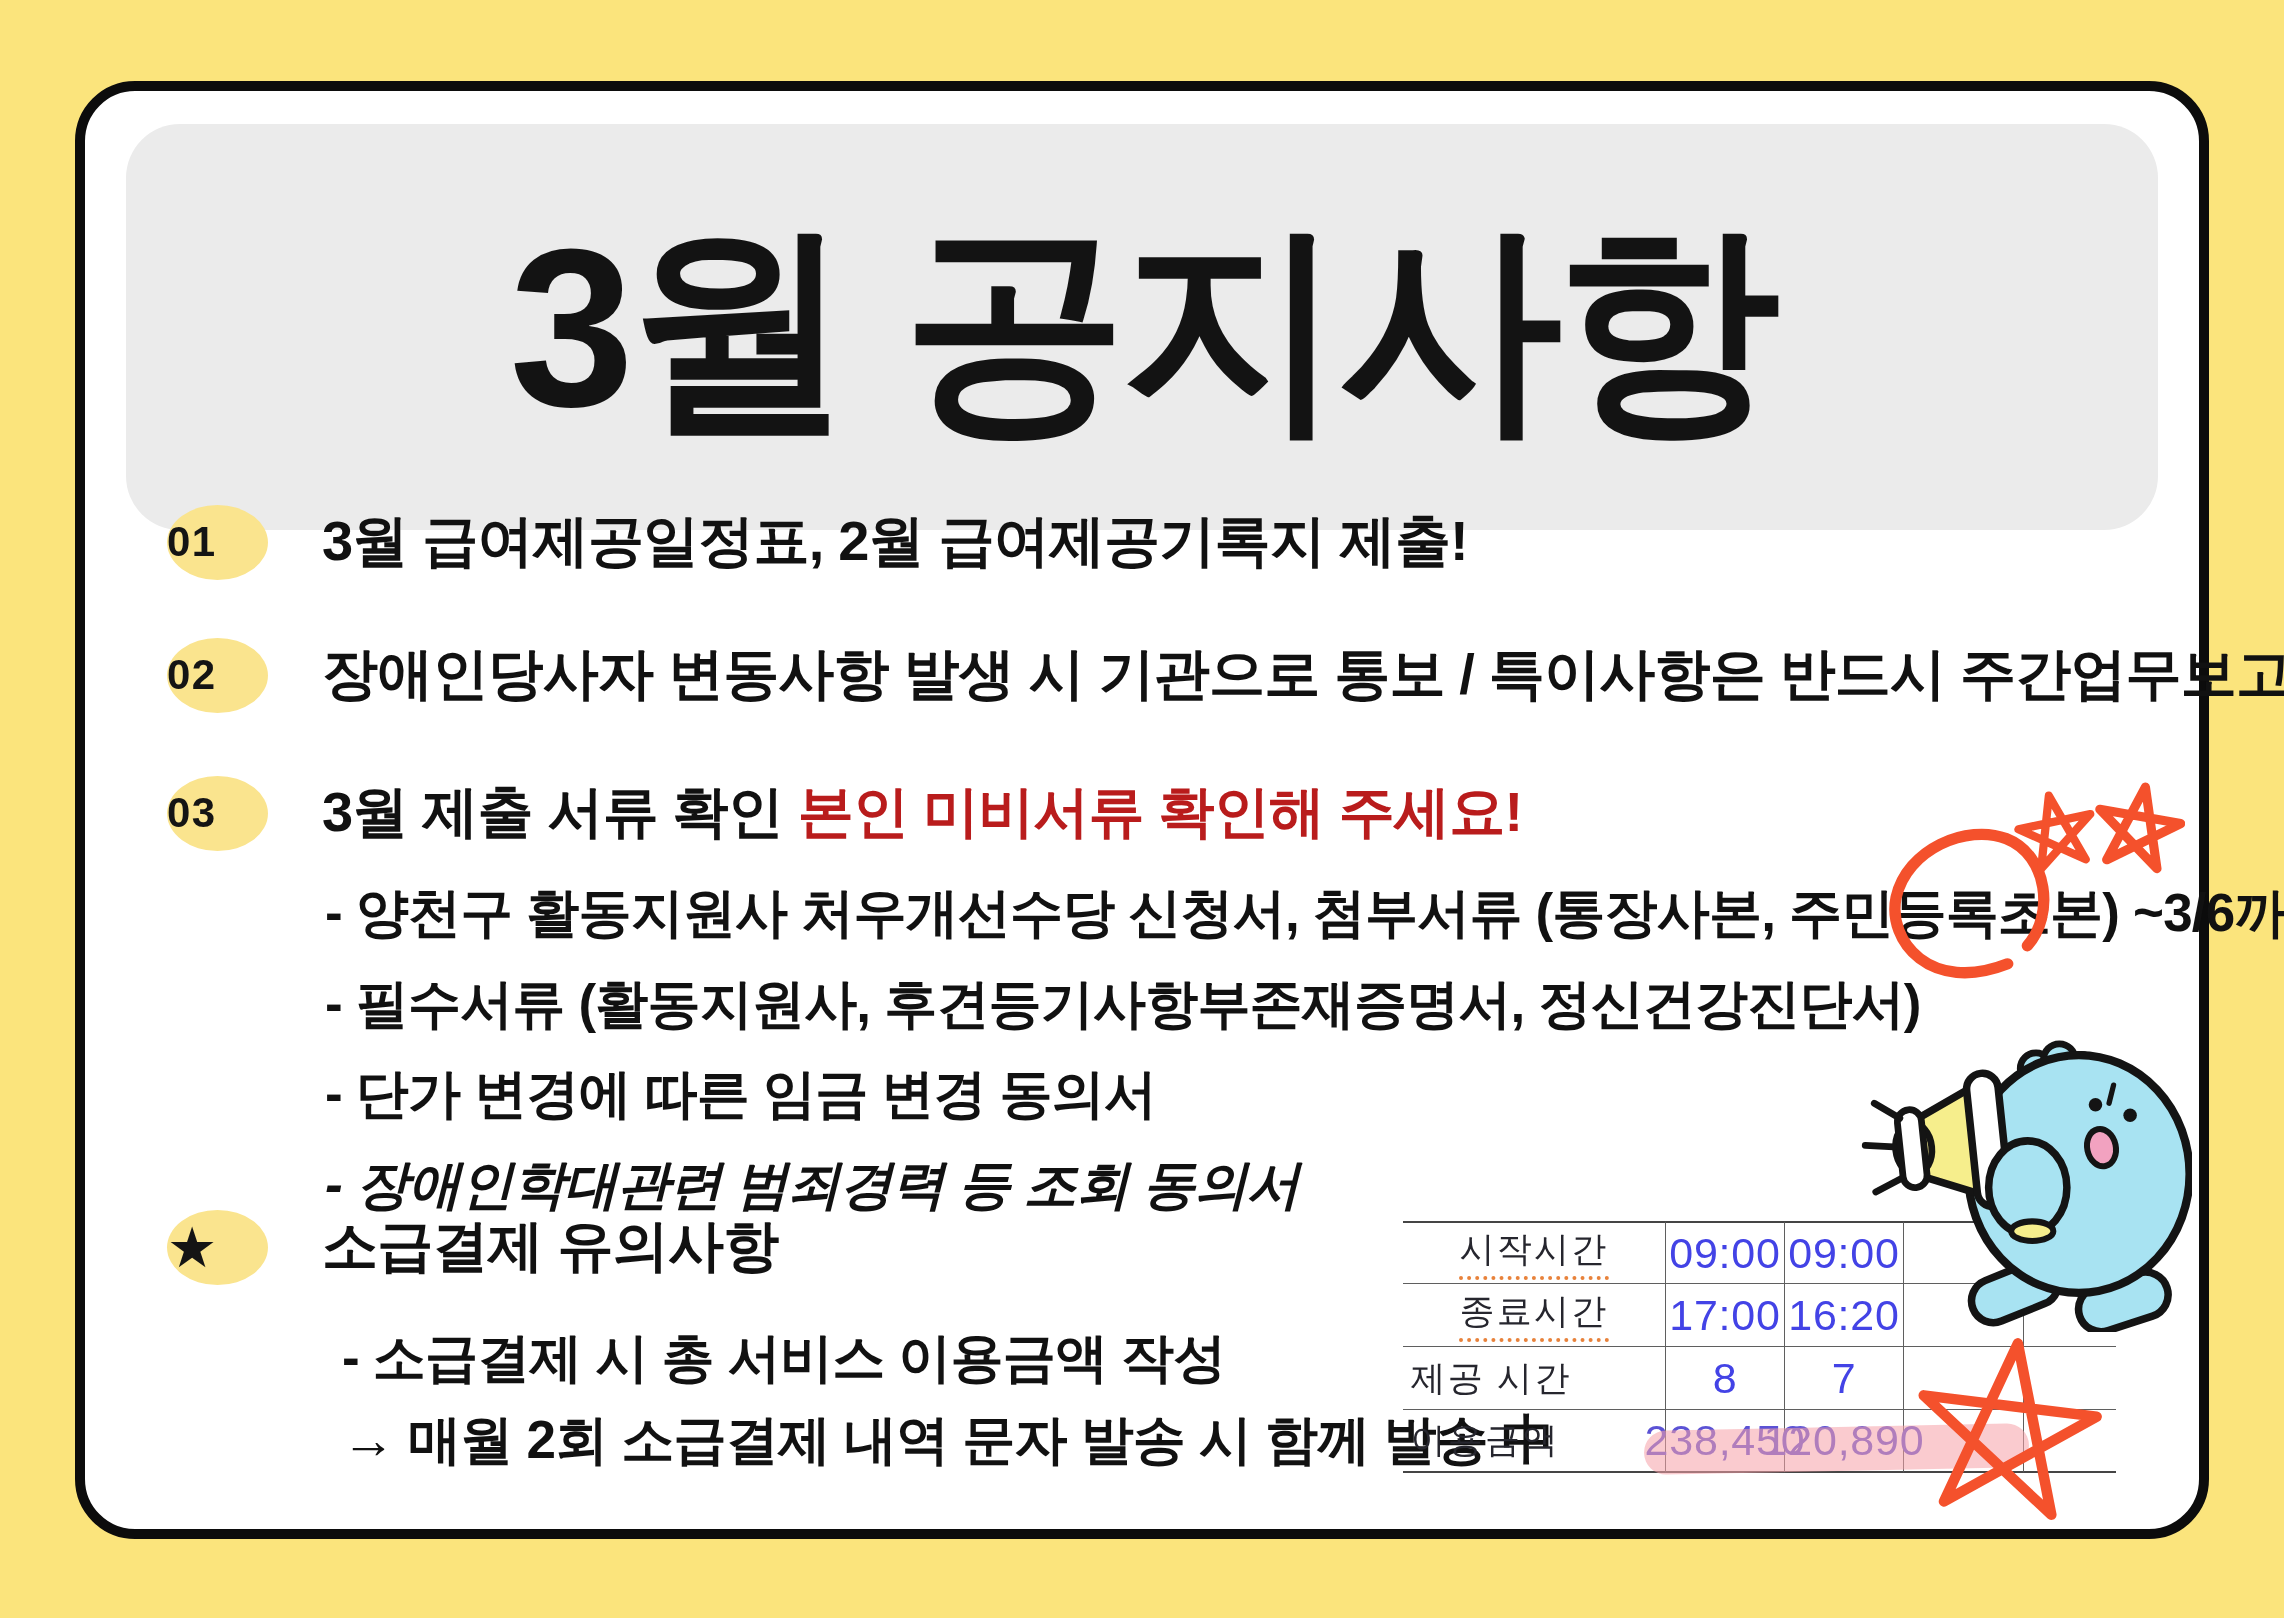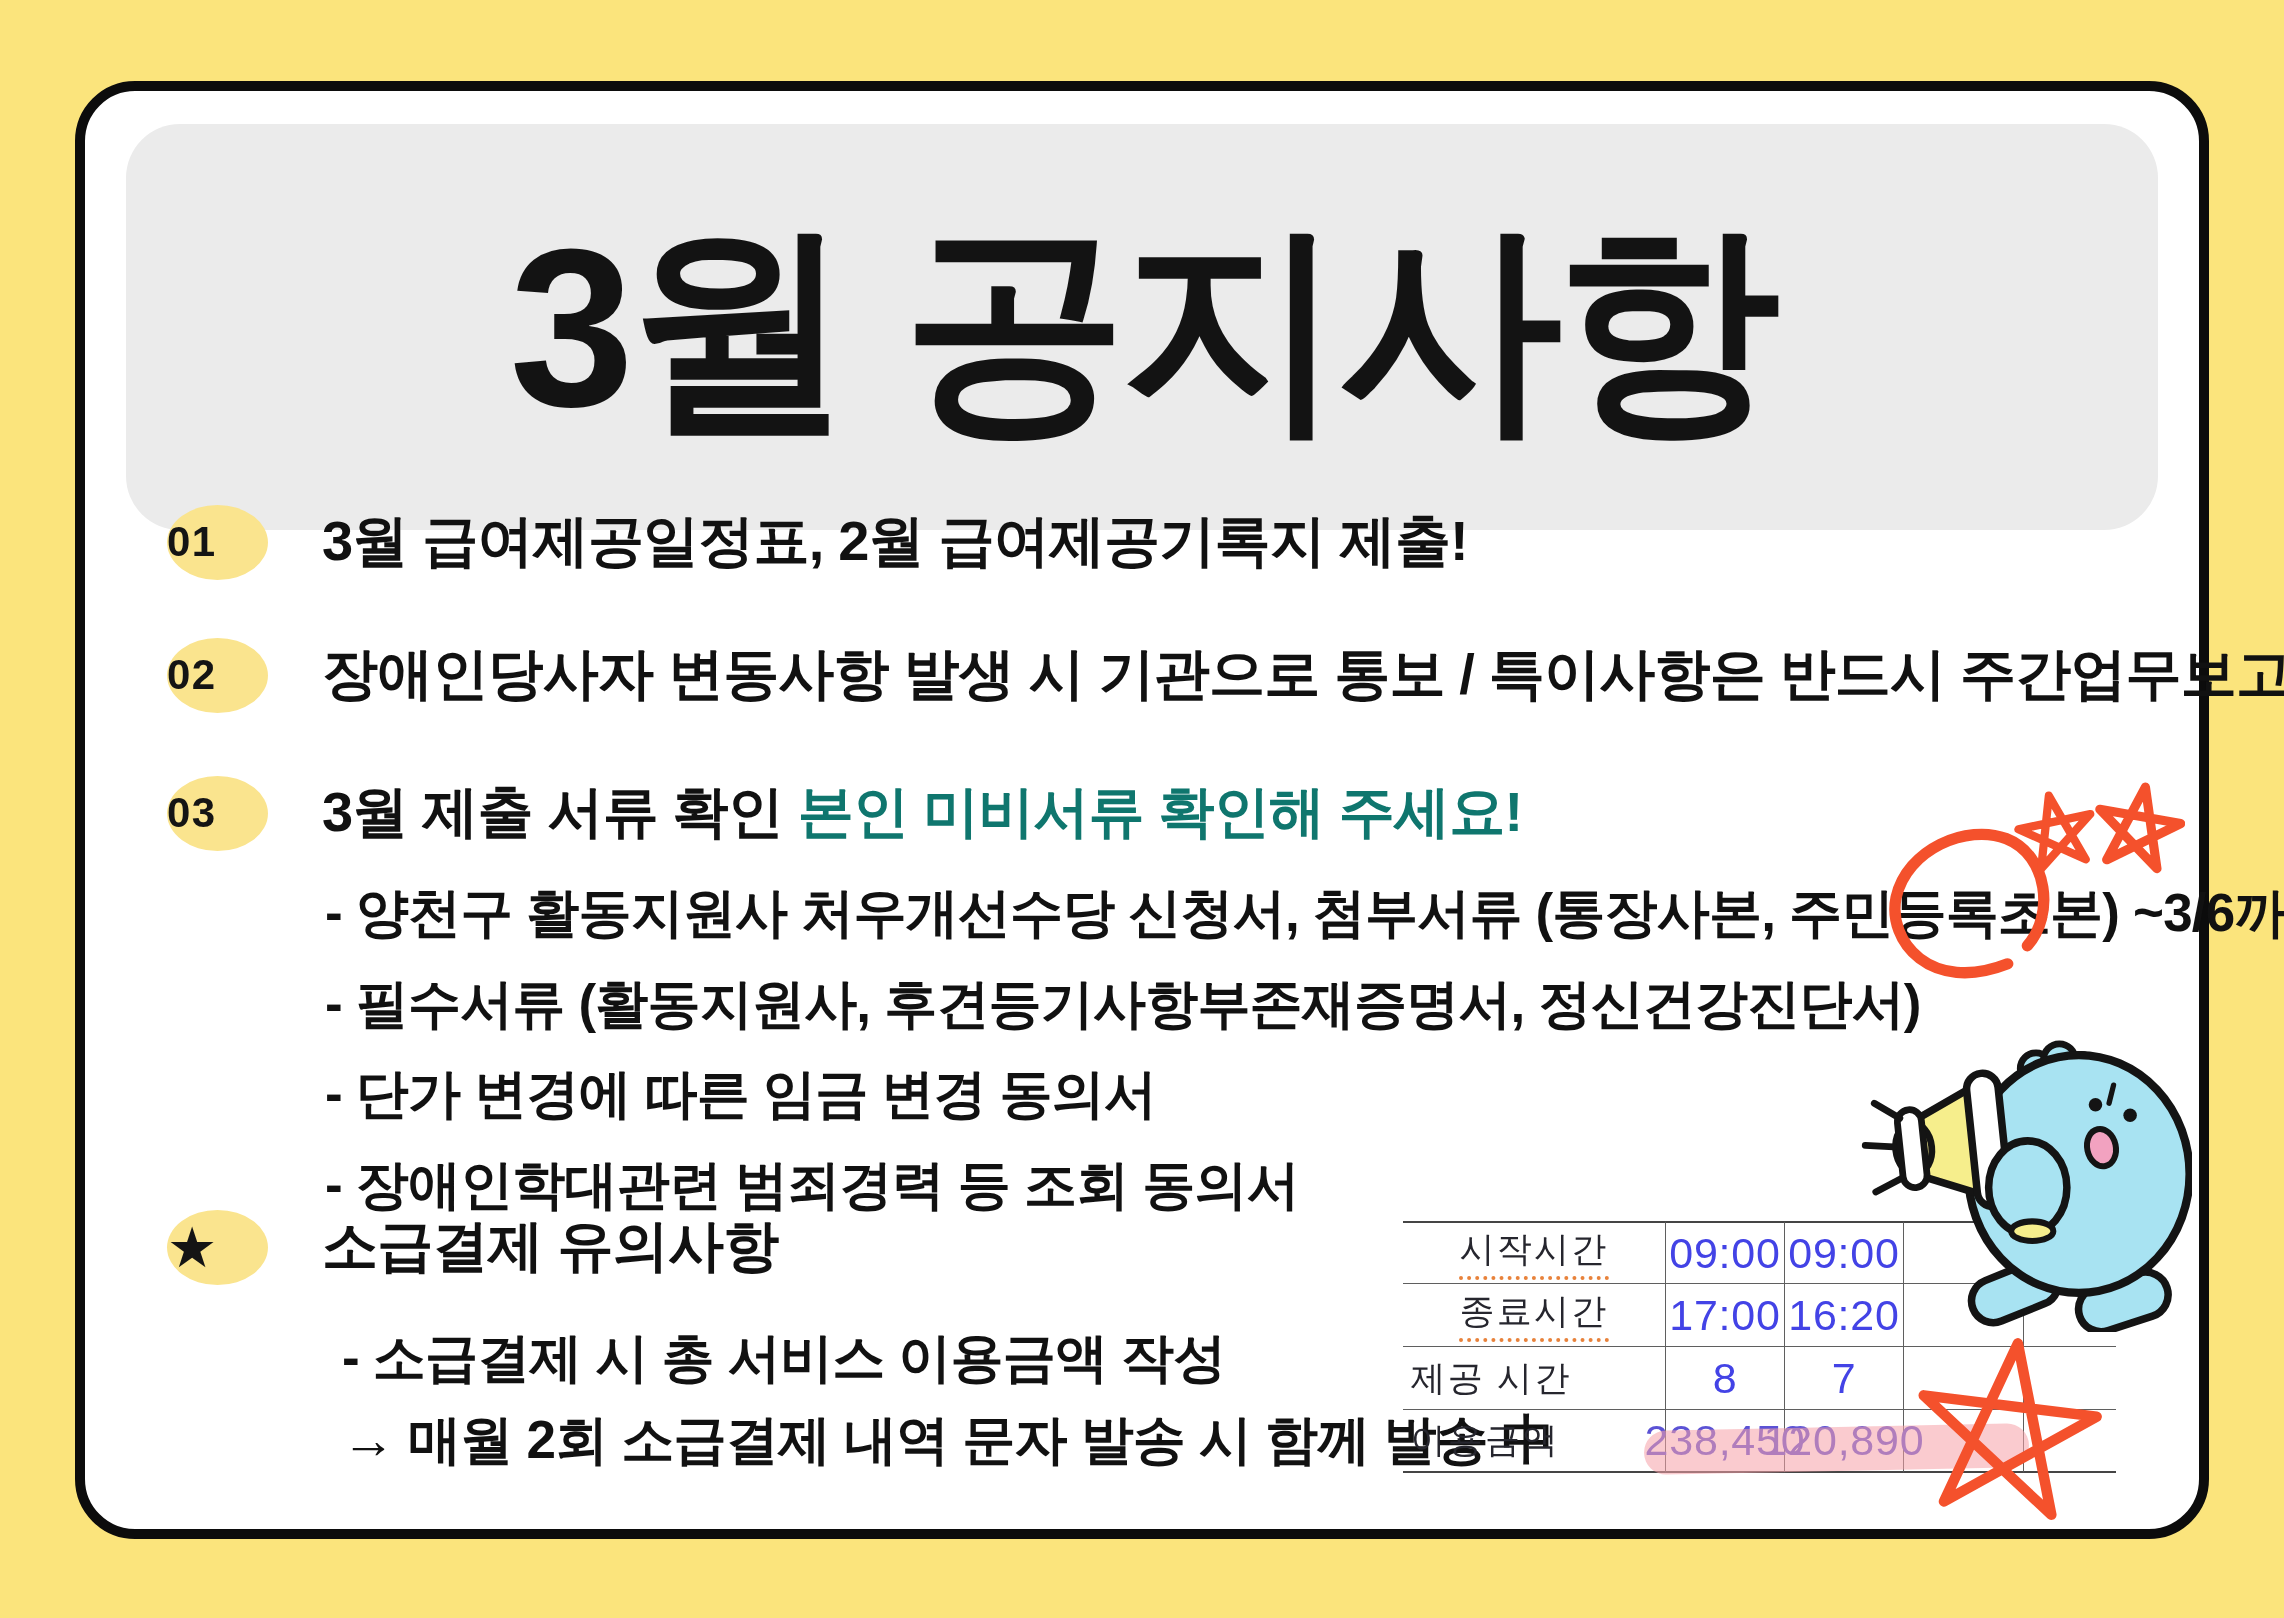--- a/index.html
+++ b/index.html
@@ -24,30 +24,30 @@
   }
   
   .notice-row{position:absolute;left:167px;display:flex;align-items:center;}
   .badge{
     width:101px;height:75px;background:#FAE48E;border-radius:50%;
     display:flex;align-items:center;justify-content:flex-start;flex:0 0 auto;
   }
   .badge span{font-size:42px;font-weight:900;letter-spacing:1.5px;color:#141414;}
   .badge .star-glyph{font-size:56px;letter-spacing:0;}
   .notice-text{margin-left:54px;font-size:56px;font-weight:800;letter-spacing:-0.8px;white-space:nowrap;}
-  .notice-text .red{color:#0f766e;}
+  .notice-text .red{color:#b91c1c;}
   .row-01{top:504px;}
   .row-02{top:637px;}
   .row-03{top:775px;}
   .row-star{top:1209px;}
   .detail-line{
     position:absolute;left:325px;font-size:53px;font-weight:700;letter-spacing:-0.8px;
     white-space:nowrap;line-height:1;
   }
-  .dA{top:886px;} .dB{top:977px;} .dC{top:1067px;} .dD{top:1158px;}
+  .dA{top:886px;} .dB{top:977px;} .dC{top:1067px;} .dD{top:1158px;font-style:italic;}
   .nE{top:1331px;left:342px;} .nF{top:1413px;left:342px;}
 
   
   .usage-table{position:absolute;left:1403px;top:1221px;z-index:1;}
   .t-row{display:grid;grid-template-columns:263px 119px 119px 120px 92px;height:63px;}
   .t-cell{
     box-sizing:border-box;border-right:1.5px solid #5f5f5f;border-bottom:1.5px solid #5f5f5f;
     display:flex;align-items:center;justify-content:center;
   }
   .t-row:first-child .t-cell{border-top:2.3px solid #454545;}

